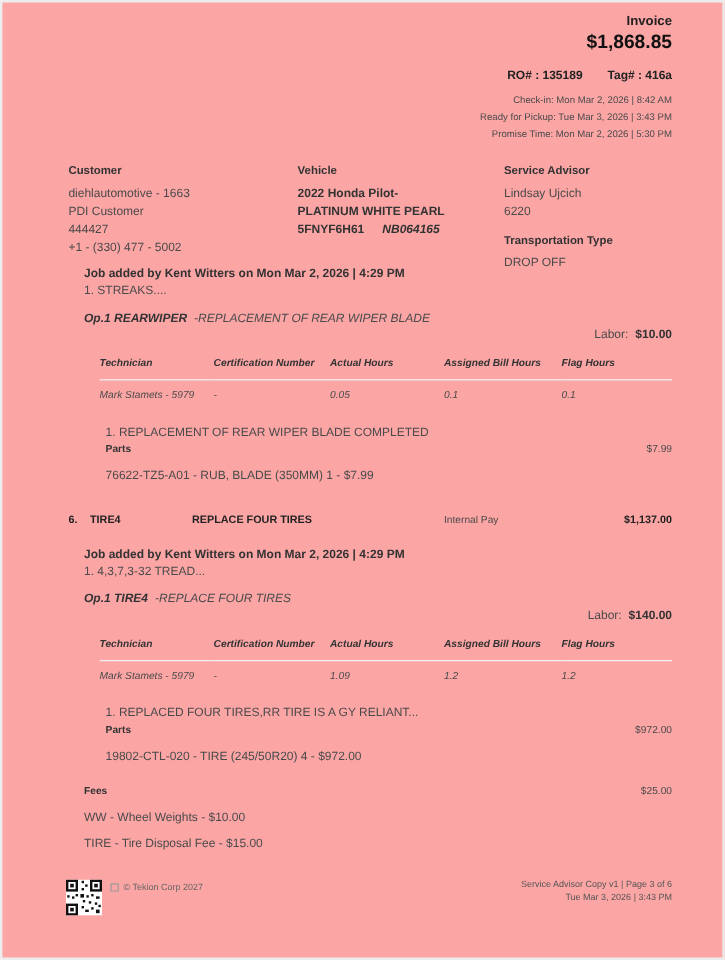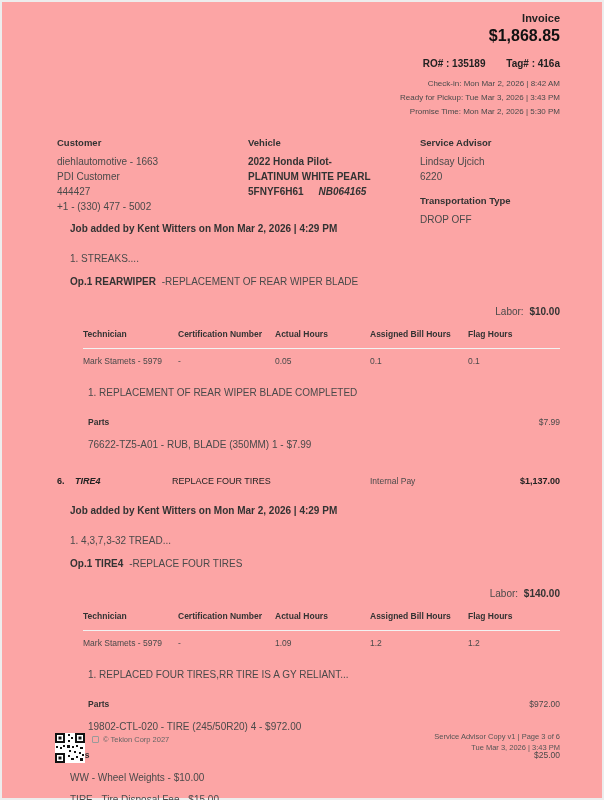--- a/index.html
+++ b/index.html
@@ -28,32 +28,32 @@
   .info-row { display:grid; grid-template-columns:191px 172px 1fr; }
   .col-title { font-size:9.5px; font-weight:600; color:#333; margin-bottom:7px; }
   .info-row .line { margin-bottom:2px; }
   .veh-line { font-weight:600; color:#333; }
   .trans-block { margin-top:12px; }
 
   
   .jobs { position:absolute; top:222px; left:57px; right:44px; }
   .indent1 { padding-left:13px; }
   .indent3 { padding-left:31px; }
-  .mt7 { margin-top:17px; } .mt9 { margin-top:9px; } .mt10 { margin-top:10px; }
+  .mt7 { margin-top:1px; } .mt9 { margin-top:9px; } .mt10 { margin-top:10px;font-style:italic; }
   .mt11 { margin-top:11px; } .mt16 { margin-top:16px; } .mt24 { margin-top:24px; }
   .labor-line { text-align:right; }
   .ml3 { margin-left:3px; }
   .split { display:flex; justify-content:space-between; align-items:baseline; font-size:8.5px; line-height:13px; }
   .tech-table { display:grid; grid-template-columns:95px 97px 95px 98px 1fr; margin-left:26px; }
   .tech-table .cell { font-size:8.5px; line-height:13px; padding-bottom:7px; }
   .tech-table .head { font-weight:600; color:#333; border-bottom:1px solid #f2f2f2; margin-bottom:6px; }
   .job-title-row { display:flex; font-size:9px; line-height:13px; align-items:baseline; }
   .job-title-row .num   { width:18px; font-weight:700; color:#222; }
-  .job-title-row .code  { width:85px; font-weight:700; color:#222;font-style:italic; }
-  .job-title-row .jtitle{ flex:1; font-weight:400; color:#222;margin-left:12px; }
+  .job-title-row .code  { width:85px; font-weight:700; color:#222; }
+  .job-title-row .jtitle{ flex:1; font-weight:700; color:#222; }
   .job-title-row .pay   { width:110px; font-size:8.5px; color:#4a4a4a; }
   .job-title-row .jtotal{ width:80px; text-align:right; font-weight:700; color:#222; }
 
   
   .footer-copy { display:flex; align-items:center; gap:4px; font-size:7.5px; color:#666; }
   .tekion-logo { display:inline-block; width:7px; height:7px; border:1px solid #9a9a9a; border-radius:1px; }
   .footer-right { font-size:7.5px; line-height:11px; color:#555; text-align:right; }
 </style>
 </head>
 <body>

